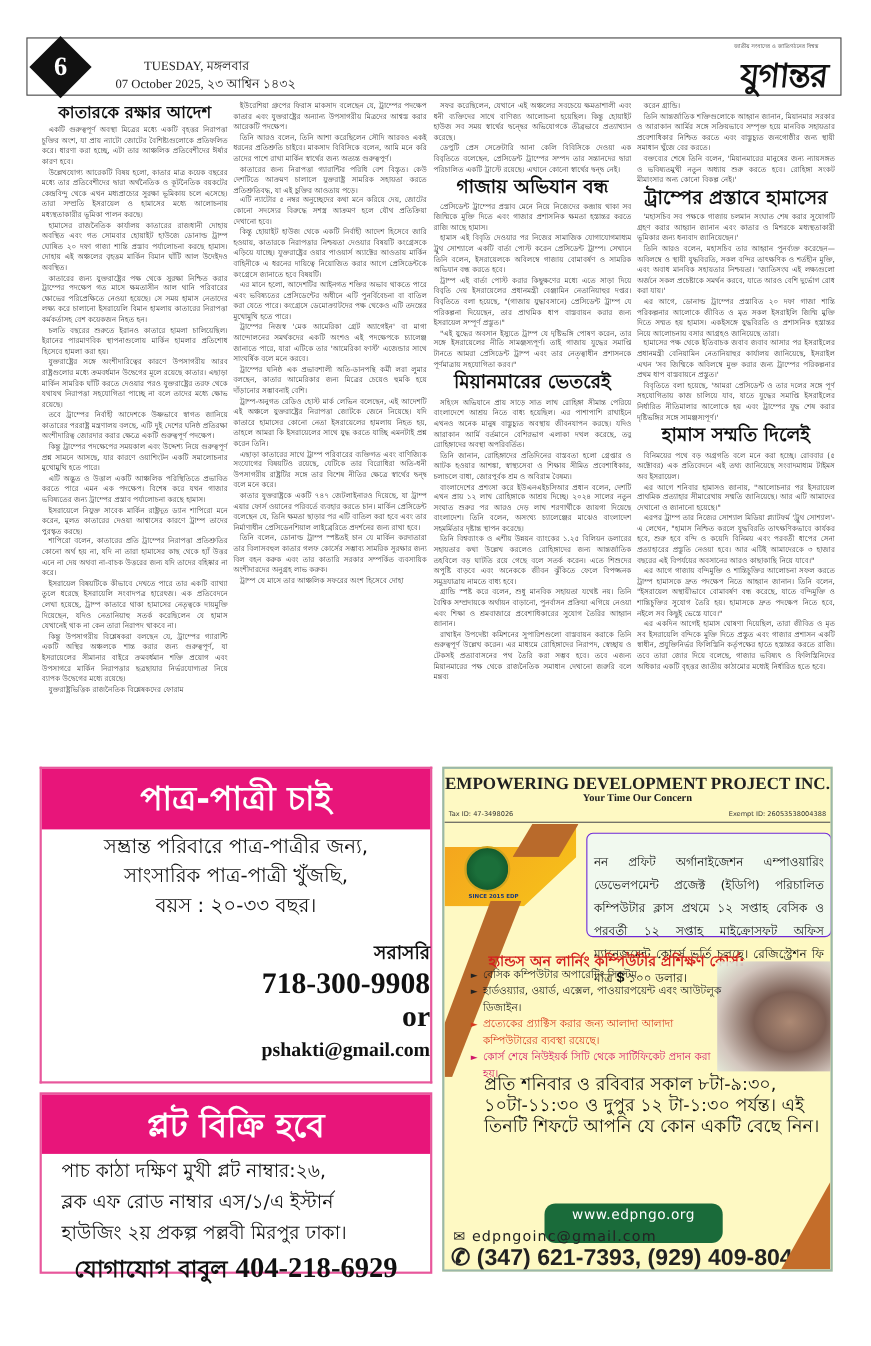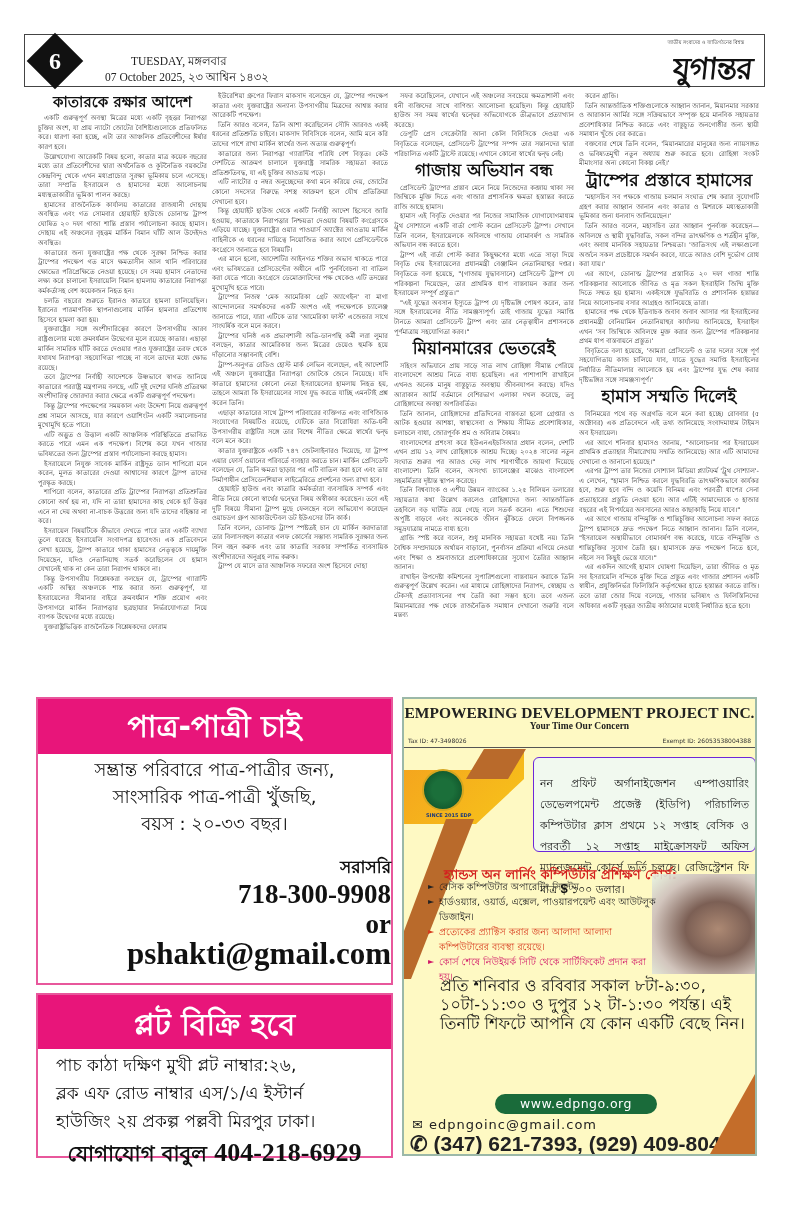--- a/index.html
+++ b/index.html
@@ -29,21 +29,21 @@
   
   .ad-matri { position: absolute; left: 36px; top: 697px; width: 357px; height: 173px; border: 2px solid #e8579c; border-bottom: none; }
   .ad-matri-bottom { position: absolute; left: 36px; top: 870px; width: 357px; height: 115px; border: 2px solid #e8579c; border-top: none; }
   .pink-bar { background: #e8157a; color: #fff; text-align: center; font-weight: bold; }
   .matri-title { height: 55px; font-size: 30px; line-height: 55px; }
   .matri-lines { text-align: center; font-size: 18px; line-height: 27px; color: #111; padding-top: 2px; }
   .matri-contact { text-align: right; font-family: "Liberation Serif", serif; font-weight: bold; color: #111; }
   .matri-label { font-family: "DejaVu Sans", sans-serif; font-size: 17px; line-height: 22px; }
   .matri-phone { font-size: 27px; line-height: 32px; }
   .matri-or { font-size: 27px; line-height: 28px; }
-  .matri-email { font-size: 31px; line-height: 32px; }
+  .matri-email { font-size: 18px; line-height: 32px; }
 
   
   .ad-plot { position: absolute; left: 36px; top: 993px; width: 357px; height: 165px; border: 2px solid #e8579c; }
   .plot-title { height: 54px; font-size: 30px; line-height: 60px; }
   .plot-lines { font-size: 17px; line-height: 28px; color: #111; text-align: justify; padding: 2px 4px 0 18px; white-space: nowrap; }
   .plot-contact { text-align: center; font-size: 21px; font-weight: bold; color: #111; line-height: 36px; white-space: nowrap; }
   .plot-phone { font-family: "Liberation Serif", serif; font-size: 26px; }
 
   
   .ad-edp { position: absolute; left: 402px; top: 697px; width: 355px; height: 459px; background: #fef9c3; border: 2px solid #9bb8a8; overflow: hidden; }
@@ -61,21 +61,21 @@
   .edp-box .dollar { font-family: "Liberation Sans", sans-serif; font-weight: bold; font-size: 13px; }
   .edp-course-title { position: absolute; left: 40px; top: 168px; width: 300px; color: #d4211f; font-size: 13px; line-height: 16px; font-weight: bold; }
   .edp-photo { position: absolute; left: 248px; top: 175px; width: 110px; height: 100px; background: radial-gradient(ellipse at 60% 55%, #a47d6b 0%, #6d4e48 35%, #cdbfbc 70%, #e9f7e6 100%); opacity: 0.9; }
   .edp-bullets { position: absolute; left: 24px; top: 180px; width: 230px; font-size: 9.5px; line-height: 15px; }
   .edp-bullet { display: flex; }
   .edp-bullet .arrow { width: 11px; flex: none; font-size: 8px; }
   .b-dark { color: #222; }
   .b-red { color: #d73a1d; }
   .b-pink { color: #d11868; }
   .edp-schedule { position: absolute; left: 36px; top: 277px; width: 315px; font-size: 16px; line-height: 19px; color: #111; }
-  .edp-web { position: absolute; left: 91px; top: 395px; width: 162px; height: 20px; background: #1a6b3a; color: #fff; border-radius: 10px; text-align: center; font-size: 12.5px; line-height: 20px; letter-spacing: 0.5px; }
+  .edp-web { position: absolute; left: 91px; top: 395px; width: 162px; height: 36px; background: #1a6b3a; color: #fff; border-radius: 10px; text-align: center; font-size: 12.5px; line-height: 20px; letter-spacing: 0.5px; }
   .edp-email { position: absolute; left: 8px; top: 418px; font-size: 13px; color: #222; letter-spacing: 1px; line-height: 16px; }
   .edp-phone { position: absolute; left: 6px; top: 433px; font-size: 21px; font-weight: bold; color: #222; line-height: 24px; white-space: nowrap; font-family: "Liberation Sans", sans-serif; }
   .edp-address { position: absolute; left: 8px; top: 455px; font-family: "Liberation Serif", serif; font-size: 11px; color: #222; line-height: 12px; white-space: nowrap; }
   .edp-corner { position: absolute; right: 0; bottom: 0; width: 45px; height: 80px; background: #c46d2a; clip-path: polygon(100% 0, 100% 100%, 0 100%); }
 </style>
 </head>
 <body>
 
 <div class="masthead">
   <div class="page-num"></div>
@@ -111,21 +111,20 @@
   <p>তিনি আরও বলেন, তিনি আশা করেছিলেন সৌদি আরবও একই ধরনের প্রতিশ্রুতি চাইবে। মাকসাদ বিবিসিকে বলেন, আমি মনে করি তাদের পাশে রাখা মার্কিন স্বার্থের জন্য অত্যন্ত গুরুত্বপূর্ণ।</p>
   <p>কাতারের জন্য নিরাপত্তা গ্যারান্টির পরিধি বেশ বিস্তৃত। কেউ দেশটিতে আক্রমণ চালালে যুক্তরাষ্ট্র সামরিক সহায়তা করতে প্রতিশ্রুতিবদ্ধ, যা এই চুক্তির আওতায় পড়ে।</p>
   <p>এটি ন্যাটোর ৫ নম্বর অনুচ্ছেদের কথা মনে করিয়ে দেয়, জোটের কোনো সদস্যের বিরুদ্ধে সশস্ত্র আক্রমণ হলে যৌথ প্রতিক্রিয়া দেখানো হবে।</p>
   <p>কিন্তু হোয়াইট হাউজ থেকে একটি নির্বাহী আদেশ হিসেবে জারি হওয়ায়, কাতারকে নিরাপত্তার নিশ্চয়তা দেওয়ার বিষয়টি কংগ্রেসকে এড়িয়ে যাচ্ছে। যুক্তরাষ্ট্রের ওয়ার পাওয়ার্স অ্যাক্টের আওতায় মার্কিন বাহিনীকে এ ধরনের দায়িত্বে নিয়োজিত করার আগে প্রেসিডেন্টকে কংগ্রেসে জানাতে হবে বিষয়টি।</p>
   <p>এর মানে হলো, আদেশটির আইনগত শক্তির অভাব থাকতে পারে এবং ভবিষ্যতের প্রেসিডেন্টের অধীনে এটি পুনর্বিবেচনা বা বাতিল করা যেতে পারে। কংগ্রেসে ডেমোক্র্যাটদের পক্ষ থেকেও এটি তদন্তের মুখোমুখি হতে পারে।</p>
   <p>ট্রাম্পের নিজস্ব 'মেক আমেরিকা গ্রেট অ্যাগেইন' বা মাগা আন্দোলনের সমর্থকদের একটি অংশও এই পদক্ষেপকে চ্যালেঞ্জ জানাতে পারে, যারা এটিকে তার 'আমেরিকা ফার্স্ট' এজেন্ডার সাথে সাংঘর্ষিক বলে মনে করবে।</p>
   <p>ট্রাম্পের ঘনিষ্ঠ এক প্রভাবশালী অতি-ডানপন্থি কর্মী লরা লুমার বলছেন, কাতার আমেরিকার জন্য মিত্রের চেয়েও হুমকি হয়ে দাঁড়ানোর সম্ভাবনাই বেশি।</p>
   <p>ট্রাম্প-অনুগত রেডিও হোস্ট মার্ক লেভিন বলেছেন, এই আদেশটি এই অঞ্চলে যুক্তরাষ্ট্রের নিরাপত্তা জোটকে জেনে নিয়েছে। যদি কাতারে হামাসের কোনো নেতা ইসরায়েলের হামলায় নিহত হয়, তাহলে আমরা কি ইসরায়েলের সাথে যুদ্ধ করতে যাচ্ছি এমনটাই প্রশ্ন করেন তিনি।</p>
   <p>এছাড়া কাতারের সাথে ট্রাম্প পরিবারের ব্যক্তিগত এবং বাণিজ্যিক সংযোগের বিষয়টিও রয়েছে, যেটিকে তার বিরোধিরা অতি-ধনী উপসাগরীয় রাষ্ট্রটির সঙ্গে তার বিশেষ নীতির ক্ষেত্রে স্বার্থের দ্বন্দ্ব বলে মনে করে।</p>
   <p>কাতার যুক্তরাষ্ট্রকে একটি ৭৪৭ জেটলাইনারও দিয়েছে, যা ট্রাম্প এয়ার ফোর্স ওয়ানের পরিবর্তে ব্যবহার করতে চান। মার্কিন প্রেসিডেন্ট বলেছেন যে, তিনি ক্ষমতা ছাড়ার পর এটি বাতিল করা হবে এবং তার নির্মাণাধীন প্রেসিডেনশিয়াল লাইব্রেরিতে প্রদর্শনের জন্য রাখা হবে।</p>
-  <p>হোয়াইট হাউজ এবং কাতারি কর্মকর্তারা ব্যবসায়িক সম্পর্ক এবং নীতি নিয়ে কোনো স্বার্থের দ্বন্দ্বের বিষয় অস্বীকার করেছেন। তবে এই দুটি বিষয়ে সীমানা ট্রাম্প মুছে ফেলছেন বলে অভিযোগ করেছেন ওয়াচডগ গ্রুপ আকাউন্টেবল ডট ইউএসের টনি কার্ক।</p>
   <p>তিনি বলেন, ডোনাল্ড ট্রাম্প স্পষ্টতই চান যে মার্কিন করদাতারা তার বিলাসবহুল কাতার গলফ কোর্সের সম্ভাব্য সামরিক সুরক্ষার জন্য বিল বহন করুক এবং তার কাতারি সরকার সম্পর্কিত ব্যবসায়িক অংশীদারদের অনুগ্রহ লাভ করুক।</p>
   <p>ট্রাম্প যে মাসে তার আঞ্চলিক সফরের অংশ হিসেবে দোহা</p>
 </div>
 
 <div class="col col3">
   <p>সফর করেছিলেন, যেখানে এই অঞ্চলের সবচেয়ে ক্ষমতাশালী এবং ধনী ব্যক্তিদের সাথে বাণিজ্য আলোচনা হয়েছিল। কিন্তু হোয়াইট হাউজ সব সময় স্বার্থের দ্বন্দ্বের অভিযোগকে তীব্রভাবে প্রত্যাখ্যান করেছে।</p>
   <p>ডেপুটি প্রেস সেক্রেটারি আনা কেলি বিবিসিকে দেওয়া এক বিবৃতিতে বলেছেন, প্রেসিডেন্ট ট্রাম্পের সম্পদ তার সন্তানদের দ্বারা পরিচালিত একটি ট্রাস্টে রয়েছে। এখানে কোনো স্বার্থের দ্বন্দ্ব নেই।</p>
   <div class="headline h-big">গাজায় অভিযান বন্ধ</div>
   <p>প্রেসিডেন্ট ট্রাম্পের প্রস্তাব মেনে নিয়ে নিজেদের কব্জায় থাকা সব জিম্মিকে মুক্তি দিতে এবং গাজার প্রশাসনিক ক্ষমতা হস্তান্তর করতে রাজি আছে হামাস।</p>
   <p>হামাস এই বিবৃতি দেওয়ার পর নিজের সামাজিক যোগাযোগমাধ্যম ট্রুথ সোশ্যালে একটি বার্তা পোস্ট করেন প্রেসিডেন্ট ট্রাম্প। সেখানে তিনি বলেন, ইসরায়েলকে অবিলম্বে গাজায় বোমাবর্ষণ ও সামরিক অভিযান বন্ধ করতে হবে।</p>

